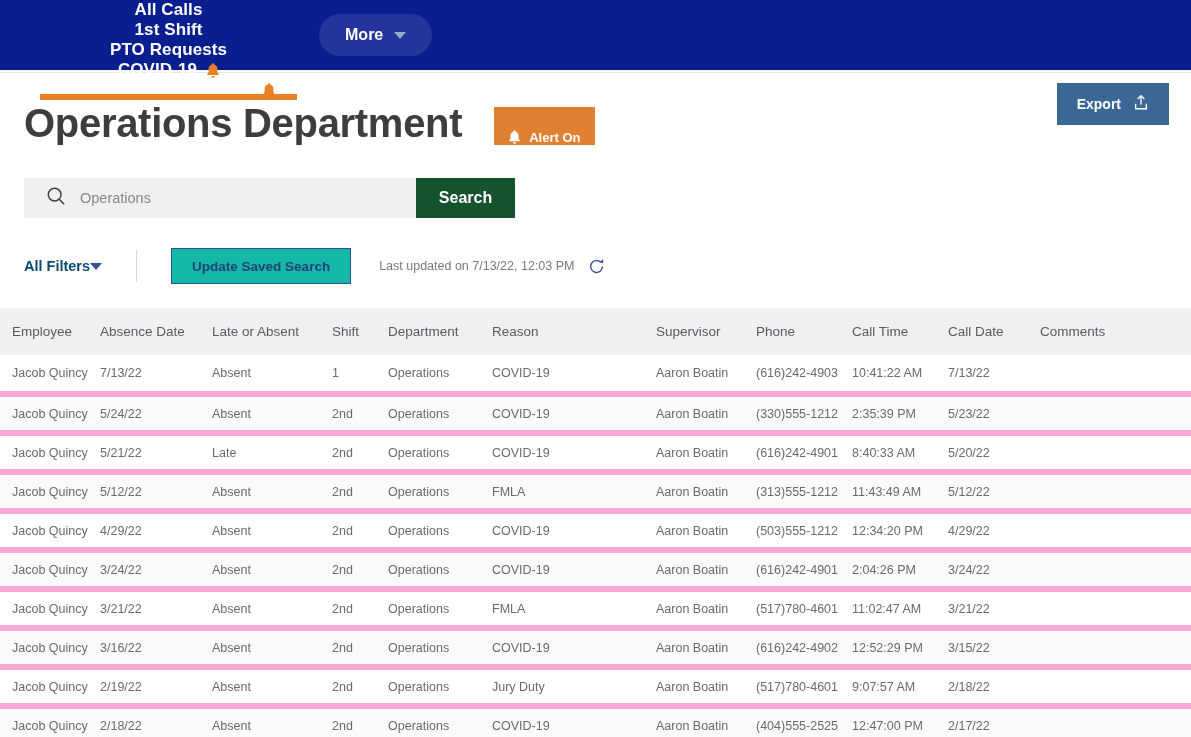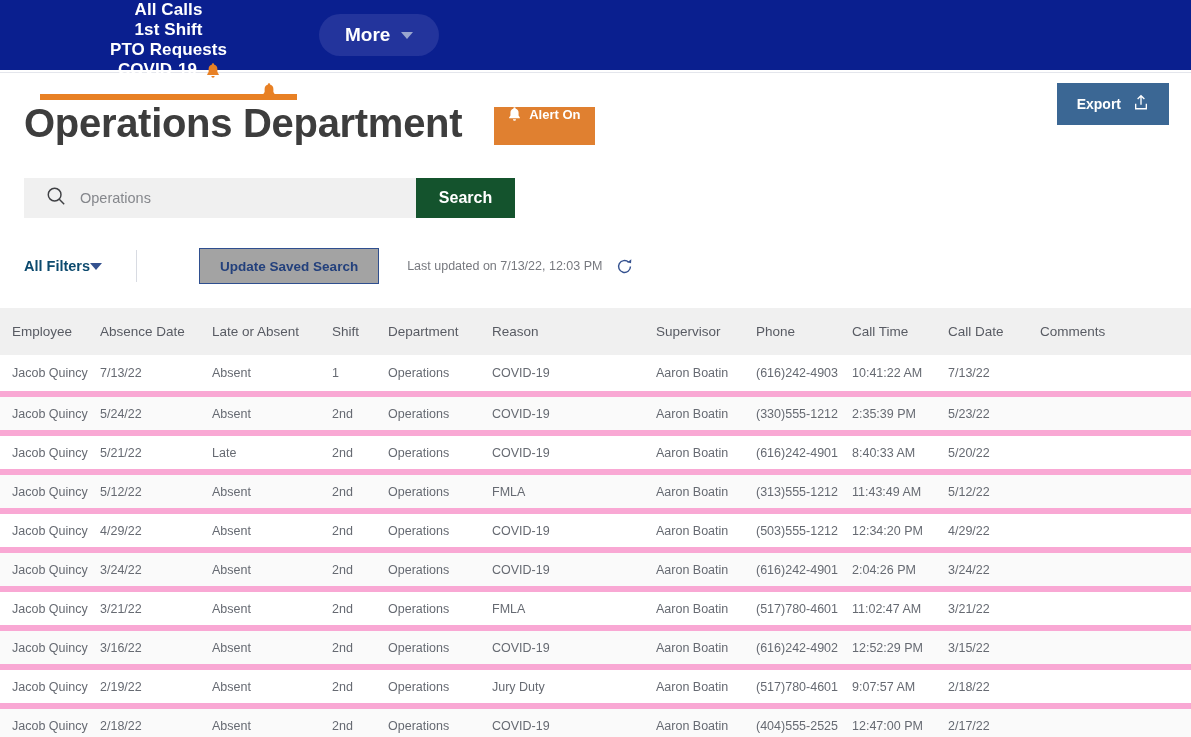--- a/index.html
+++ b/index.html
@@ -59,21 +59,21 @@
   .more-btn {
     margin-left: 22px;
     background: #23349c;
     color: #ffffff;
     border-radius: 22px;
     height: 42px;
     display: flex;
     align-items: center;
     gap: 11px;
     padding: 0 26px;
-    font-size: 19px;
+    font-size: 16px;
     font-weight: bold;
     cursor: pointer;
   }
   .caret-down {
     width: 0; height: 0;
     border-left: 6px solid transparent;
     border-right: 6px solid transparent;
     border-top: 7px solid #9aa6cf;
   }
 
@@ -98,21 +98,21 @@
     letter-spacing: -0.3px;
     line-height: 1.1;
   }
   .alert-btn {
     margin-left: 32px;
     margin-top: 5px;
     background: #e08030;
     color: #ffffff;
     height: 38px;
     display: inline-flex;
-    align-items: flex-start;
+    align-items: flex-end;
     gap: 8px;
     padding: 0 14px;
     font-size: 13px;
     font-weight: bold;
     cursor: pointer;
   }
   .export-btn {
     position: absolute;
     right: 22px;
     top: 10px;
@@ -188,23 +188,22 @@
   }
   .update-saved {
     border: 1px solid #2f4f8f;
     color: #23407c;
     font-size: 13.5px;
     font-weight: bold;
     height: 36px;
     display: flex;
     align-items: center;
     padding: 12px 20px;
-    background: #a3a3a3;
-    cursor: pointer;
-    margin-left: 28px;
+    background: #14b8a6;
+    cursor: pointer;
   }
   .last-updated {
     margin-left: 28px;
     color: #77797f;
     font-size: 12.5px;
   }
   .refresh-icon {
     margin-left: 14px;
     cursor: pointer;
     display: inline-flex;

